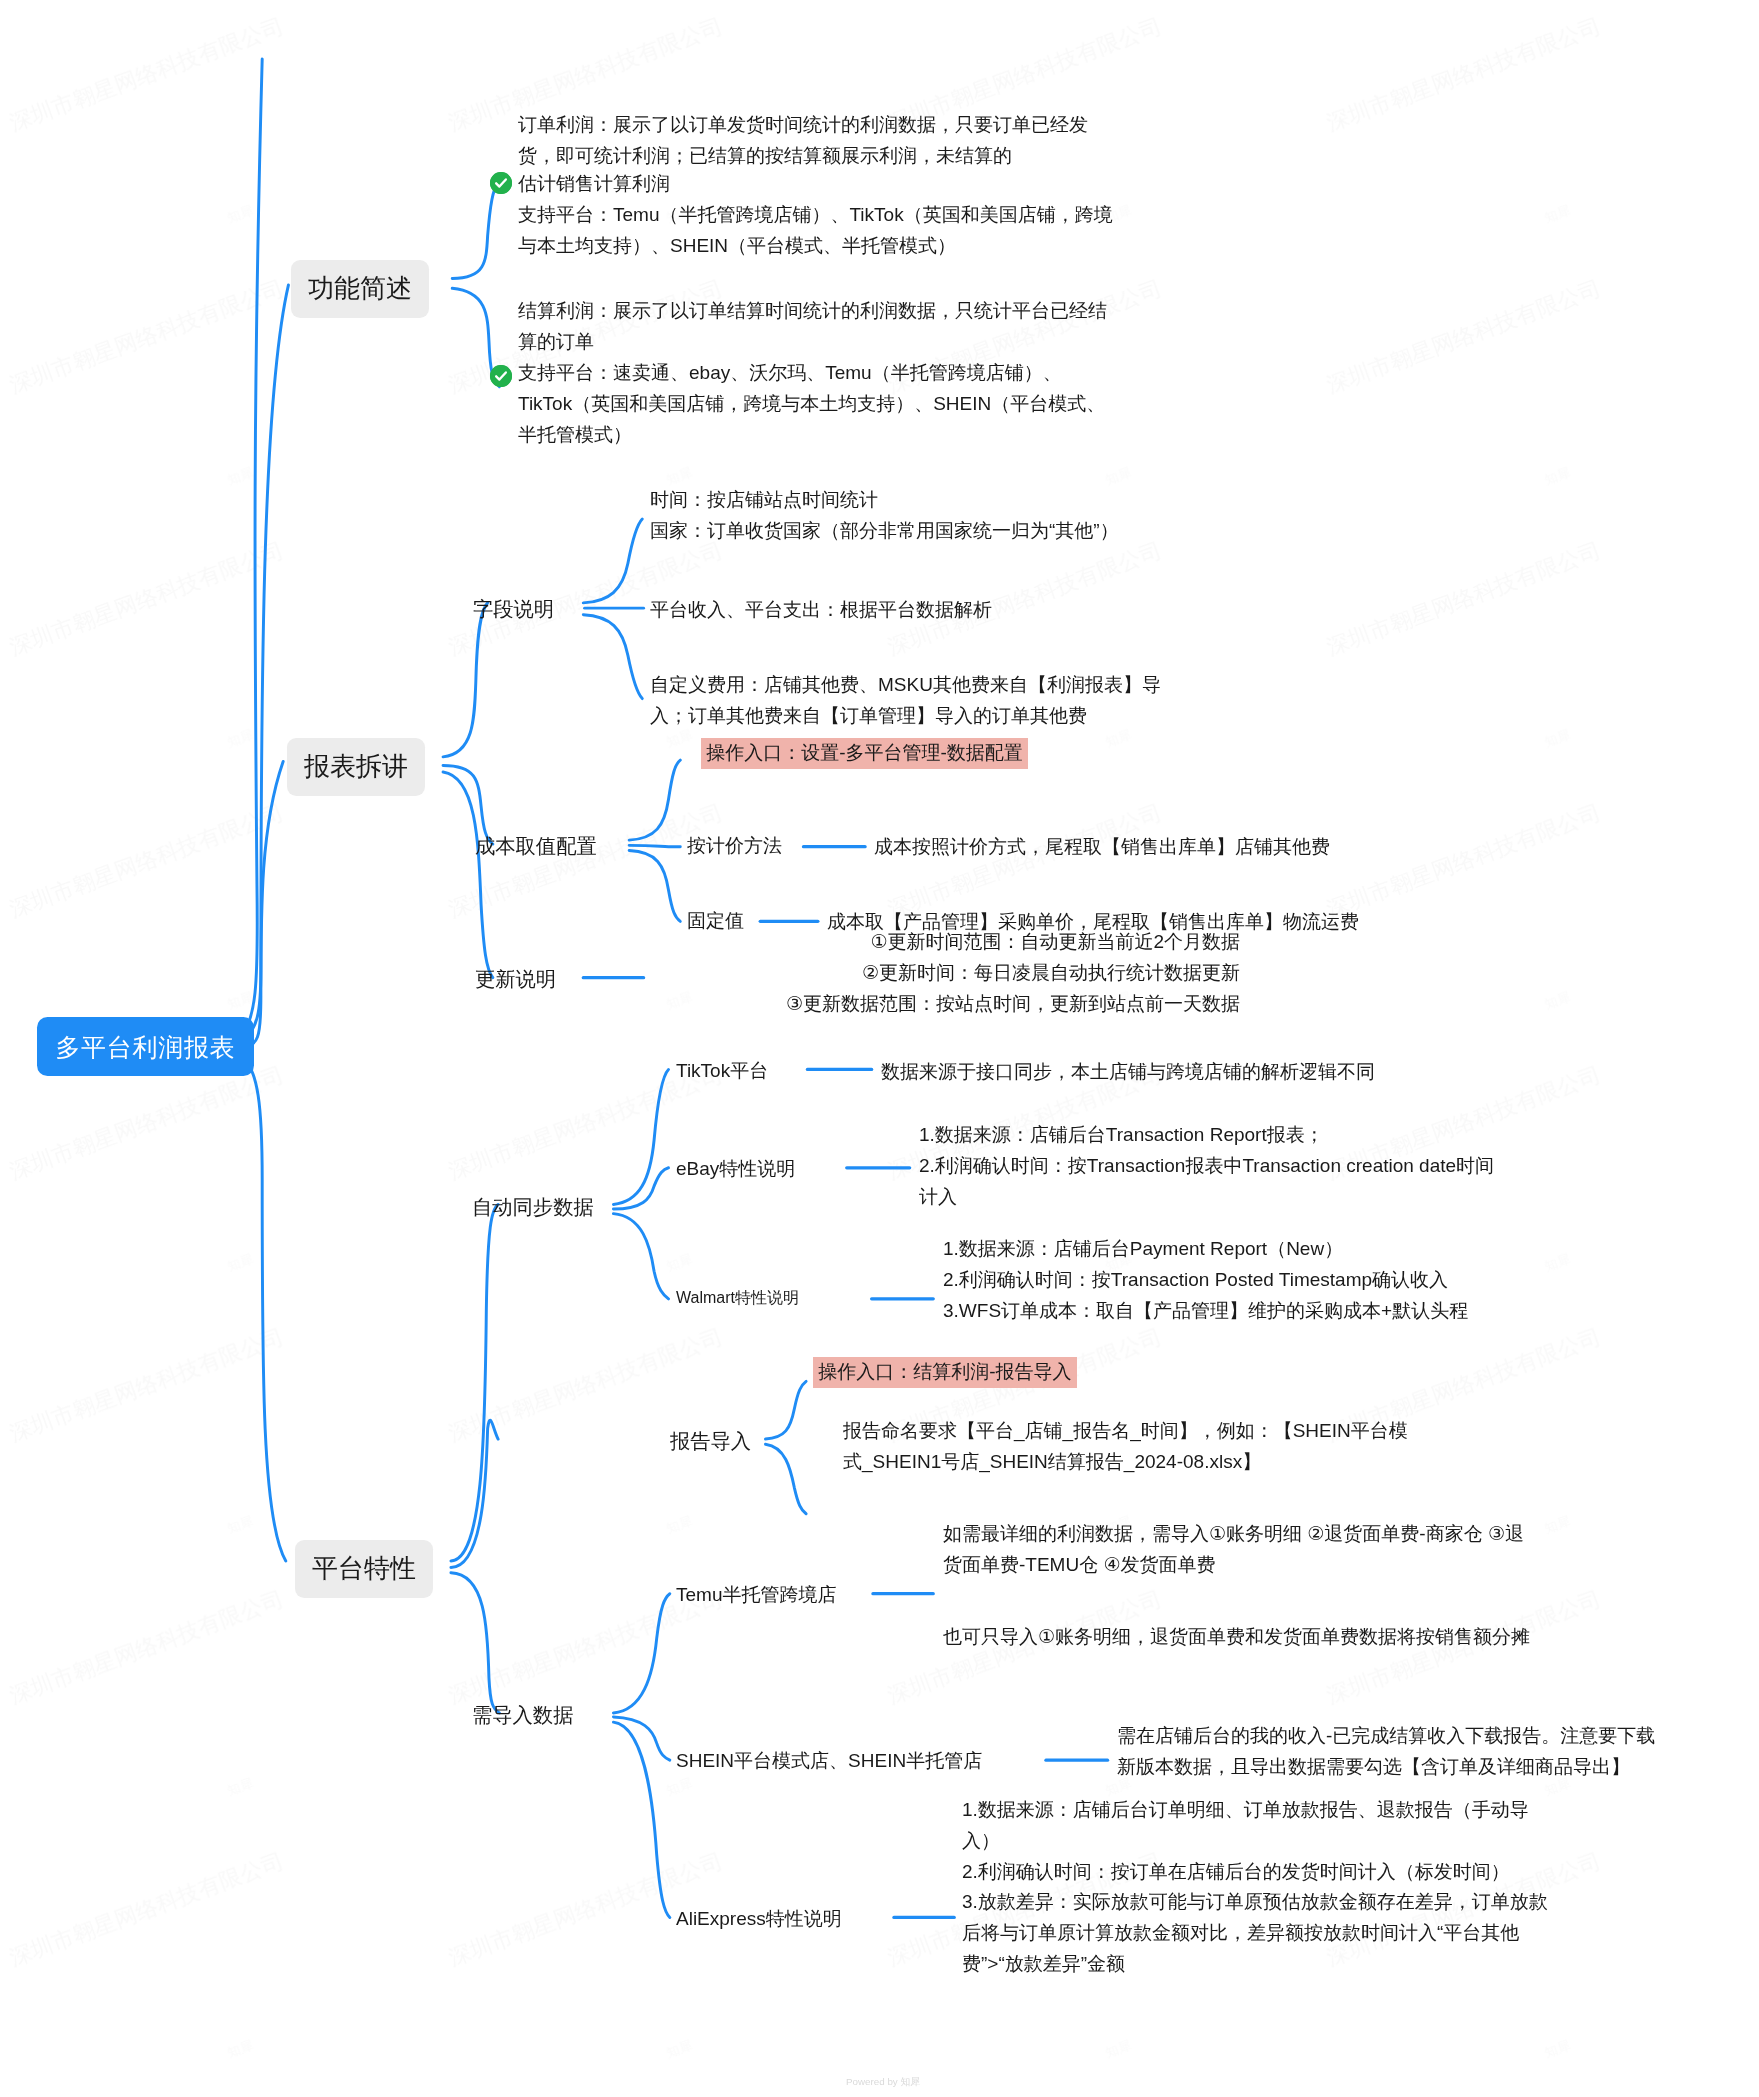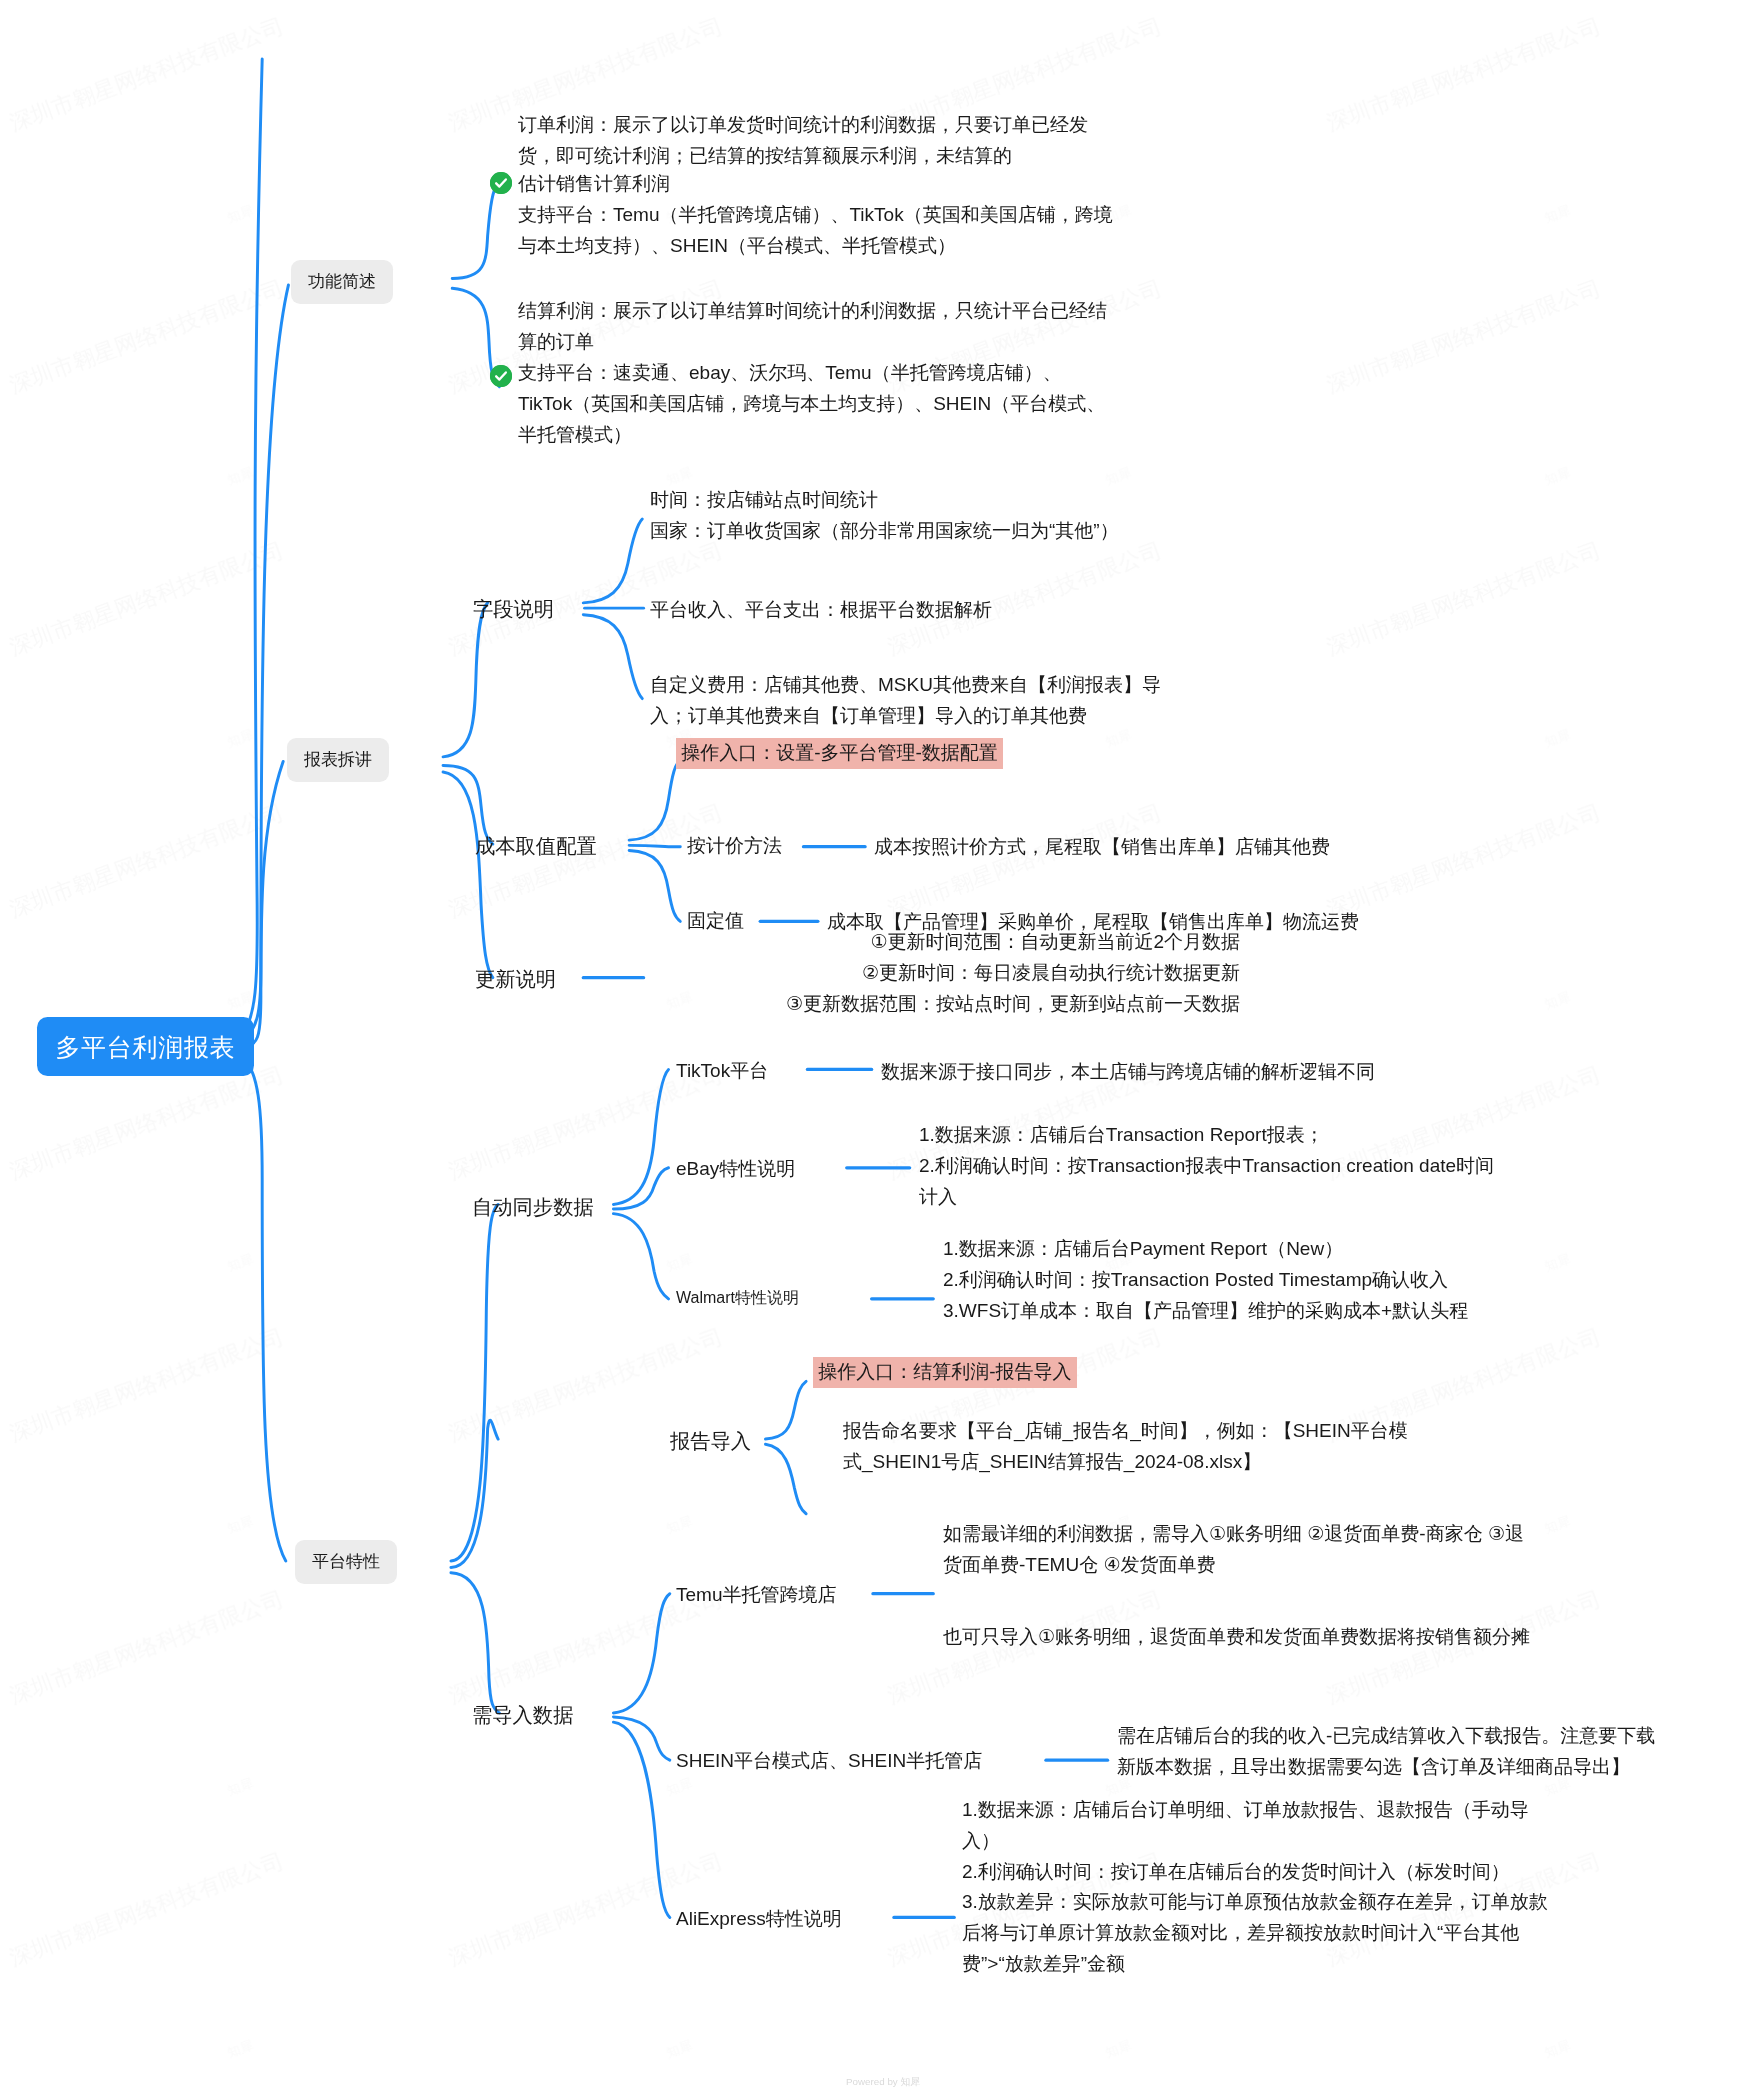--- a/index.html
+++ b/index.html
@@ -39,21 +39,21 @@
     font-size: 25px;
     padding: 10.5px 18.4px;
     letter-spacing: 0.7px;
     white-space: nowrap;
   }
   
   .lvl1 {
     background: #ececec;
     color: #1a1a1a;
     border-radius: 9.2px;
-    font-size: 17px;
+    font-size: 26px;
     padding: 9.2px 17px;
     white-space: nowrap;
   }
   
   .lvl2 {
     font-size: 20.3px;
     color: #1a1a1a;
     white-space: nowrap;
   }
   
@@ -202,21 +202,21 @@
 
   <div class="node leaf" style="left:650px; top:485px; width:577px;">时间：按店铺站点时间统计
 国家：订单收货国家（部分非常用国家统一归为“其他”）</div>
 
   <div class="node leaf" style="left:650px; top:595px;">平台收入、平台支出：根据平台数据解析</div>
 
   <div class="node leaf" style="left:650px; top:670px; width:544px;">自定义费用：店铺其他费、MSKU其他费来自【利润报表】导入；订单其他费来自【订单管理】导入的订单其他费</div>
 
   <div class="node lvl2" style="left:475px; top:831px;">成本取值配置</div>
 
-  <div class="node entry" style="left:650px; top:738px;padding-left:26px;"><span class="hl">操作入口：设置-多平台管理-数据配置</span></div>
+  <div class="node entry" style="left:675px; top:738px;padding-left:26px;"><span class="hl">操作入口：设置-多平台管理-数据配置</span></div>
 
   <div class="node lvl2" style="left:687px; top:832px; font-size:19px;">按计价方法</div>
   <div class="node leaf" style="left:874px; top:832px;">成本按照计价方式，尾程取【销售出库单】店铺其他费</div>
 
   <div class="node lvl2" style="left:687px; top:907px; font-size:19px;">固定值</div>
   <div class="node leaf" style="left:827px; top:907px;">成本取【产品管理】采购单价，尾程取【销售出库单】物流运费</div>
 
   <div class="node lvl2" style="left:475px; top:964px;">更新说明</div>
   <div class="node leaf" style="left:650px; top:927px; width:590px;text-align:right;">①更新时间范围：自动更新当前近2个月数据
 ②更新时间：每日凌晨自动执行统计数据更新

